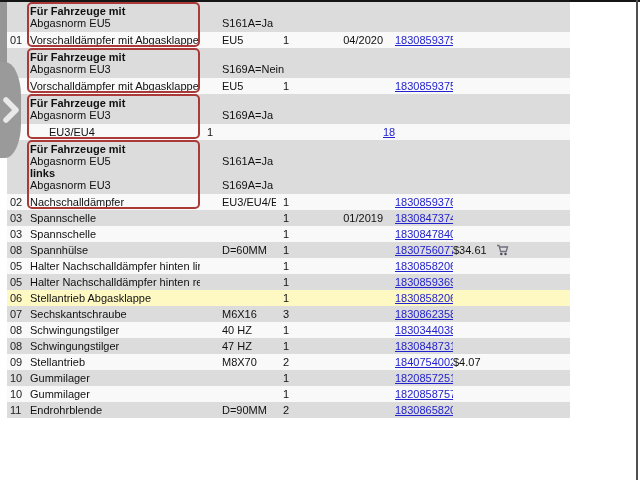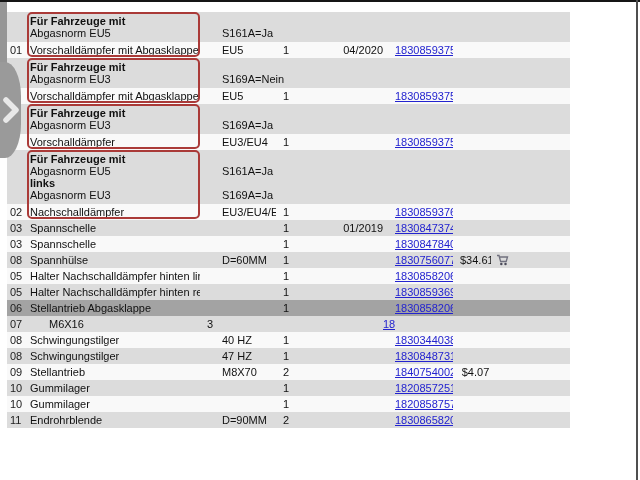--- a/index.html
+++ b/index.html
@@ -6,35 +6,35 @@
   body{
     width:640px;height:480px;overflow:hidden;position:relative;
     background:#ffffff;
     font-family:"Liberation Sans","DejaVu Sans",sans-serif;
     font-size:11px;color:#111;
     -webkit-font-smoothing:antialiased;
   }
   .top-border{position:absolute;left:0;top:0;width:640px;height:2px;background:#151515;}
   .right-border{position:absolute;right:2px;top:0;bottom:0;width:2px;background:#4f4f4f;}
 
-  .tbl{position:absolute;left:7px;top:12px;width:563px;}
+  .tbl{position:absolute;left:7px;top:2px;width:563px;}
   .row{position:relative;}
   .row.part{display:grid;grid-template-columns:20px 173px 76px 26px 81px 12px 58px 38px 18px auto;height:16px;line-height:16px;}
   .row.cond{display:grid;grid-template-columns:20px 173px 200px auto;padding:3px 0;}
   .g{background:#dcdcdc;}
   .w{background:#f9f9f9;}
-  .y{background:#a3a3a3;}
+  .y{background:#fef9c3;}
   .c{overflow:hidden;white-space:nowrap;}
   .c.num{text-align:left;padding-left:3px;color:#222;border-radius:6px;}
   .c.desc{padding-left:3px;}
   .c.spec{padding-left:22px;}
   .c.qty{padding-left:7px;}
   .c.date{text-align:right;}
   .c.pn a{color:#2323cf;text-decoration:underline;cursor:pointer;}
-  .c.price{text-align:center;margin-left:7px;}
+  .c.price{text-align:left;}
   .c.cart{padding-left:5px;display:flex;align-items:center;}
   .cond .line{height:12px;line-height:12px;}
   .b{font-weight:bold;}
   .group{position:relative;}
   .redbox{
     position:absolute;left:20px;top:0;bottom:1px;width:173px;
     border:2px solid #aa3a38;border-radius:5px;
     pointer-events:none;box-sizing:border-box;
   }
   
@@ -117,21 +117,20 @@
         <div class="line">Abgasnorm EU3</div>
       </div>
       <div class="c spec">
         <div class="line"></div>
         <div class="line">S169A=Ja</div>
       </div>
       <div class="c"></div>
     </div>
     <div class="row part w">
       <div class="c num"></div>
-      <div class="c desc">Vorschalldämpfer</div>
       <div class="c spec">EU3/EU4</div>
       <div class="c qty">1</div>
       <div class="c date"></div>
       <div class="c"></div>
       <div class="c pn"><a>18308593756</a></div>
       <div class="c price"></div>
       <div class="c cart"></div>
         <div class="c"></div>
     </div>
     <div class="redbox"></div>
@@ -248,20 +247,21 @@
     <div class="c date"></div>
     <div class="c"></div>
     <div class="c pn"><a>18308582069</a></div>
     <div class="c price"></div>
     <div class="c cart"></div>
       <div class="c"></div>
   </div>
 
   <div class="row part g">
     <div class="c num">07</div>
+    <div class="c desc">Sechskantschraube</div>
     <div class="c spec">M6X16</div>
     <div class="c qty">3</div>
     <div class="c date"></div>
     <div class="c"></div>
     <div class="c pn"><a>18308623584</a></div>
     <div class="c price"></div>
     <div class="c cart"></div>
       <div class="c"></div>
   </div>
 

